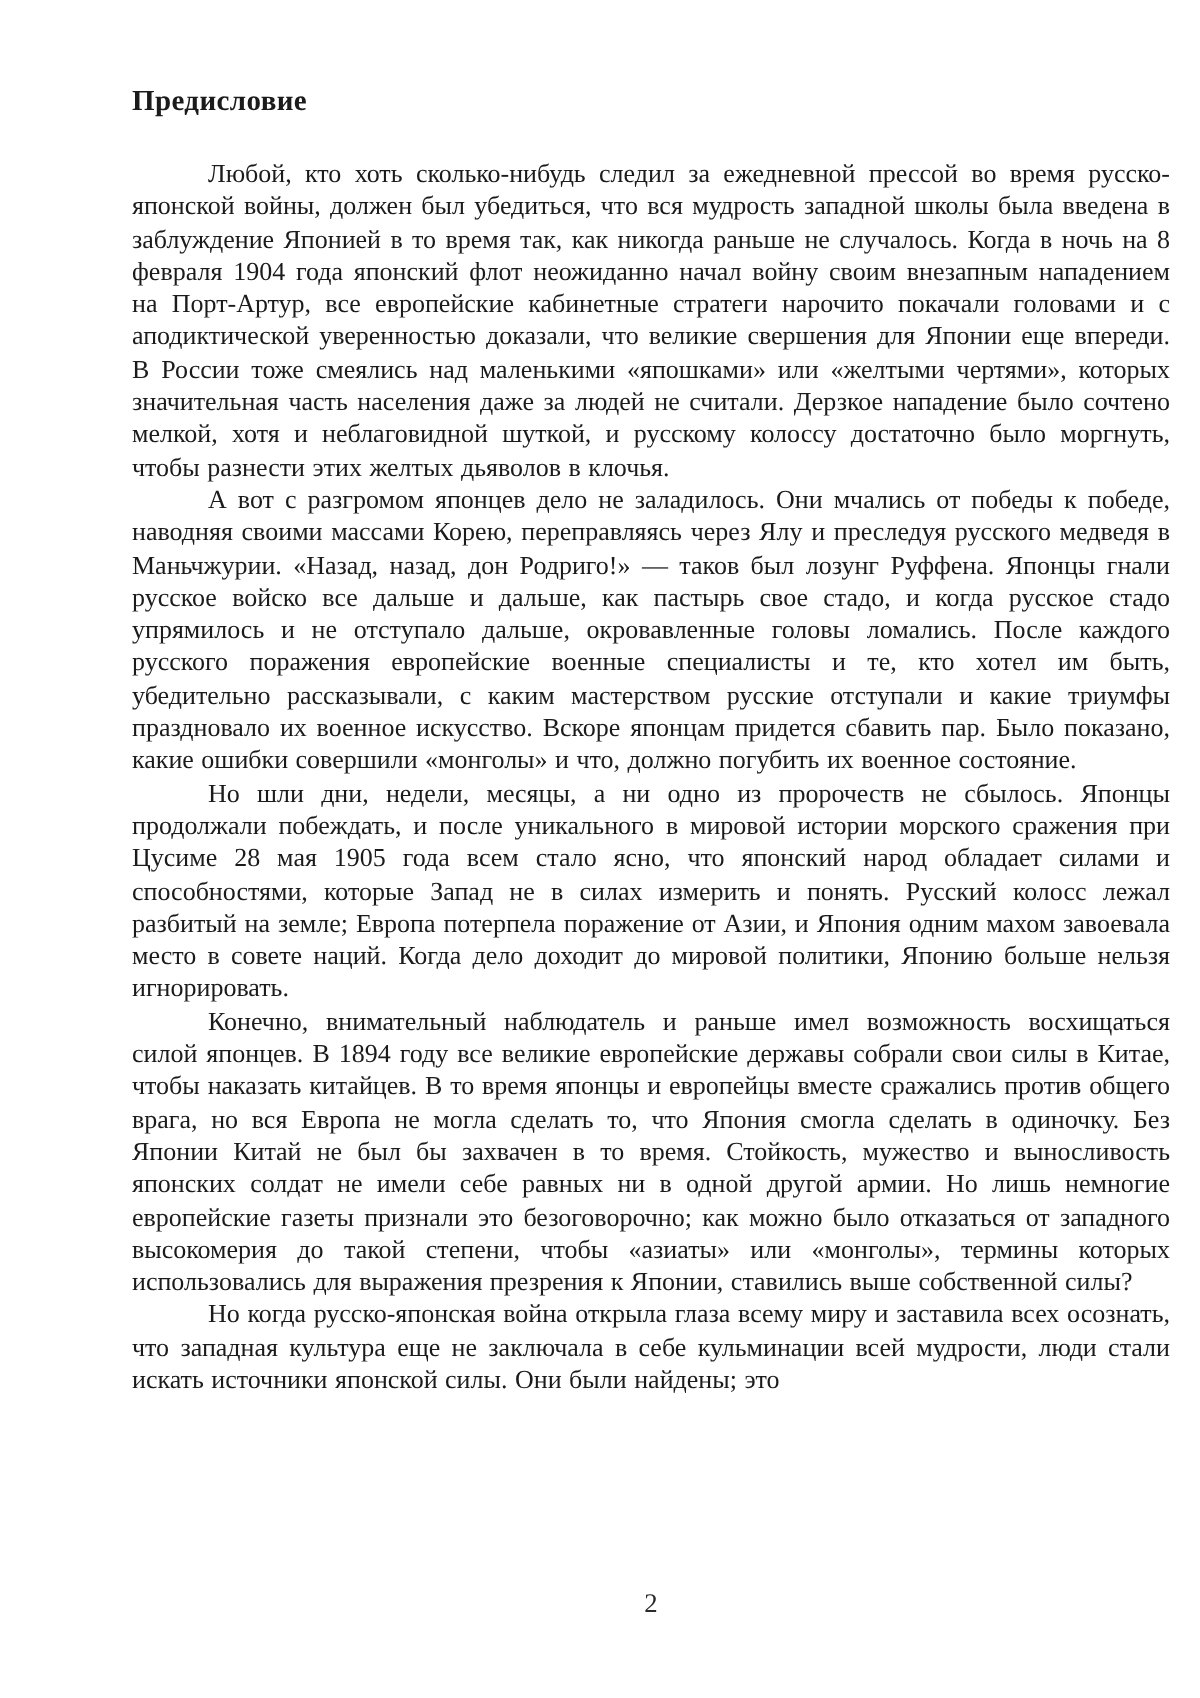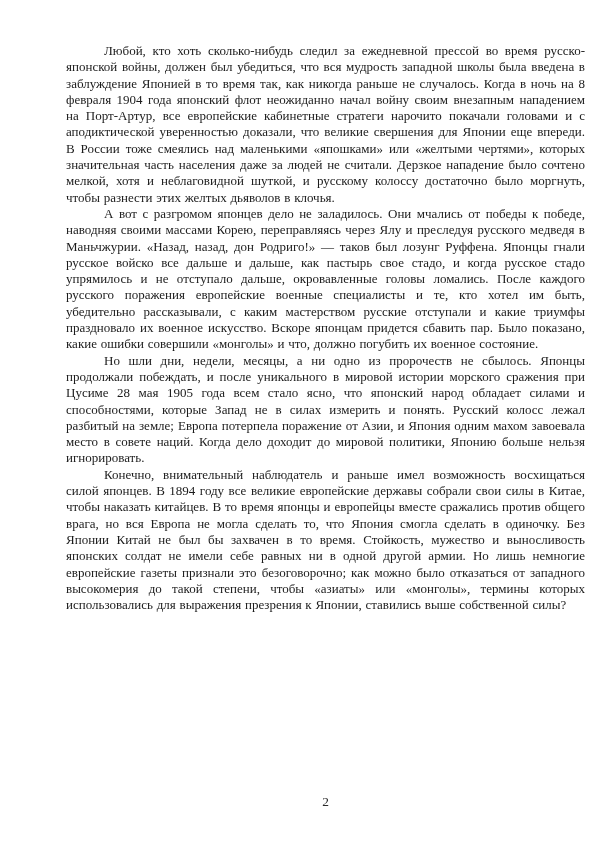--- a/index.html
+++ b/index.html
@@ -47,22 +47,24 @@
     top: 794px;
     text-align: center;
     font-size: 13.4px;
     color: #2a2a2a;
   }
 </style>
 </head>
 <body>
 
 <div class="page">
+  <h1 class="heading">Предисловие</h1>
 
   <div class="body-text">
     <p>Любой, кто хоть сколько-нибудь следил за ежедневной прессой во время русско-японской войны, должен был убедиться, что вся мудрость западной школы была введена в заблуждение Японией в то время так, как никогда раньше не случалось. Когда в ночь на 8 февраля 1904 года японский флот неожиданно начал войну своим внезапным нападением на Порт-Артур, все европейские кабинетные стратеги нарочито покачали головами и с аподиктической уверенностью доказали, что великие свершения для Японии еще впереди. В России тоже смеялись над маленькими «япошками» или «желтыми чертями», которых значительная часть населения даже за людей не считали. Дерзкое нападение было сочтено мелкой, хотя и неблаговидной шуткой, и русскому колоссу достаточно было моргнуть, чтобы разнести этих желтых дьяволов в клочья.</p>
     <p>А вот с разгромом японцев дело не заладилось. Они мчались от победы к победе, наводняя своими массами Корею, переправляясь через Ялу и преследуя русского медведя в Маньчжурии. «Назад, назад, дон Родриго!» — таков был лозунг Руффена. Японцы гнали русское войско все дальше и дальше, как пастырь свое стадо, и когда русское стадо упрямилось и не отступало дальше, окровавленные головы ломались. После каждого русского поражения европейские военные специалисты и те, кто хотел им быть, убедительно рассказывали, с каким мастерством русские отступали и какие триумфы праздновало их военное искусство. Вскоре японцам придется сбавить пар. Было показано, какие ошибки совершили «монголы» и что, должно погубить их военное состояние.</p>
     <p>Но шли дни, недели, месяцы, а ни одно из пророчеств не сбылось. Японцы продолжали побеждать, и после уникального в мировой истории морского сражения при Цусиме 28 мая 1905 года всем стало ясно, что японский народ обладает силами и способностями, которые Запад не в силах измерить и понять. Русский колосс лежал разбитый на земле; Европа потерпела поражение от Азии, и Япония одним махом завоевала место в совете наций. Когда дело доходит до мировой политики, Японию больше нельзя игнорировать.</p>
     <p>Конечно, внимательный наблюдатель и раньше имел возможность восхищаться силой японцев. В 1894 году все великие европейские державы собрали свои силы в Китае, чтобы наказать китайцев. В то время японцы и европейцы вместе сражались против общего врага, но вся Европа не могла сделать то, что Япония смогла сделать в одиночку. Без Японии Китай не был бы захвачен в то время. Стойкость, мужество и выносливость японских солдат не имели себе равных ни в одной другой армии. Но лишь немногие европейские газеты признали это безоговорочно; как можно было отказаться от западного высокомерия до такой степени, чтобы «азиаты» или «монголы», термины которых использовались для выражения презрения к Японии, ставились выше собственной силы?</p>
+    <p>Но когда русско-японская война открыла глаза всему миру и заставила всех осознать, что западная культура еще не заключала в себе кульминации всей мудрости, люди стали искать источники японской силы. Они были найдены; это</p>
   </div>
 
   <div class="page-number">2</div>
 </div>
 
 </body></html>

